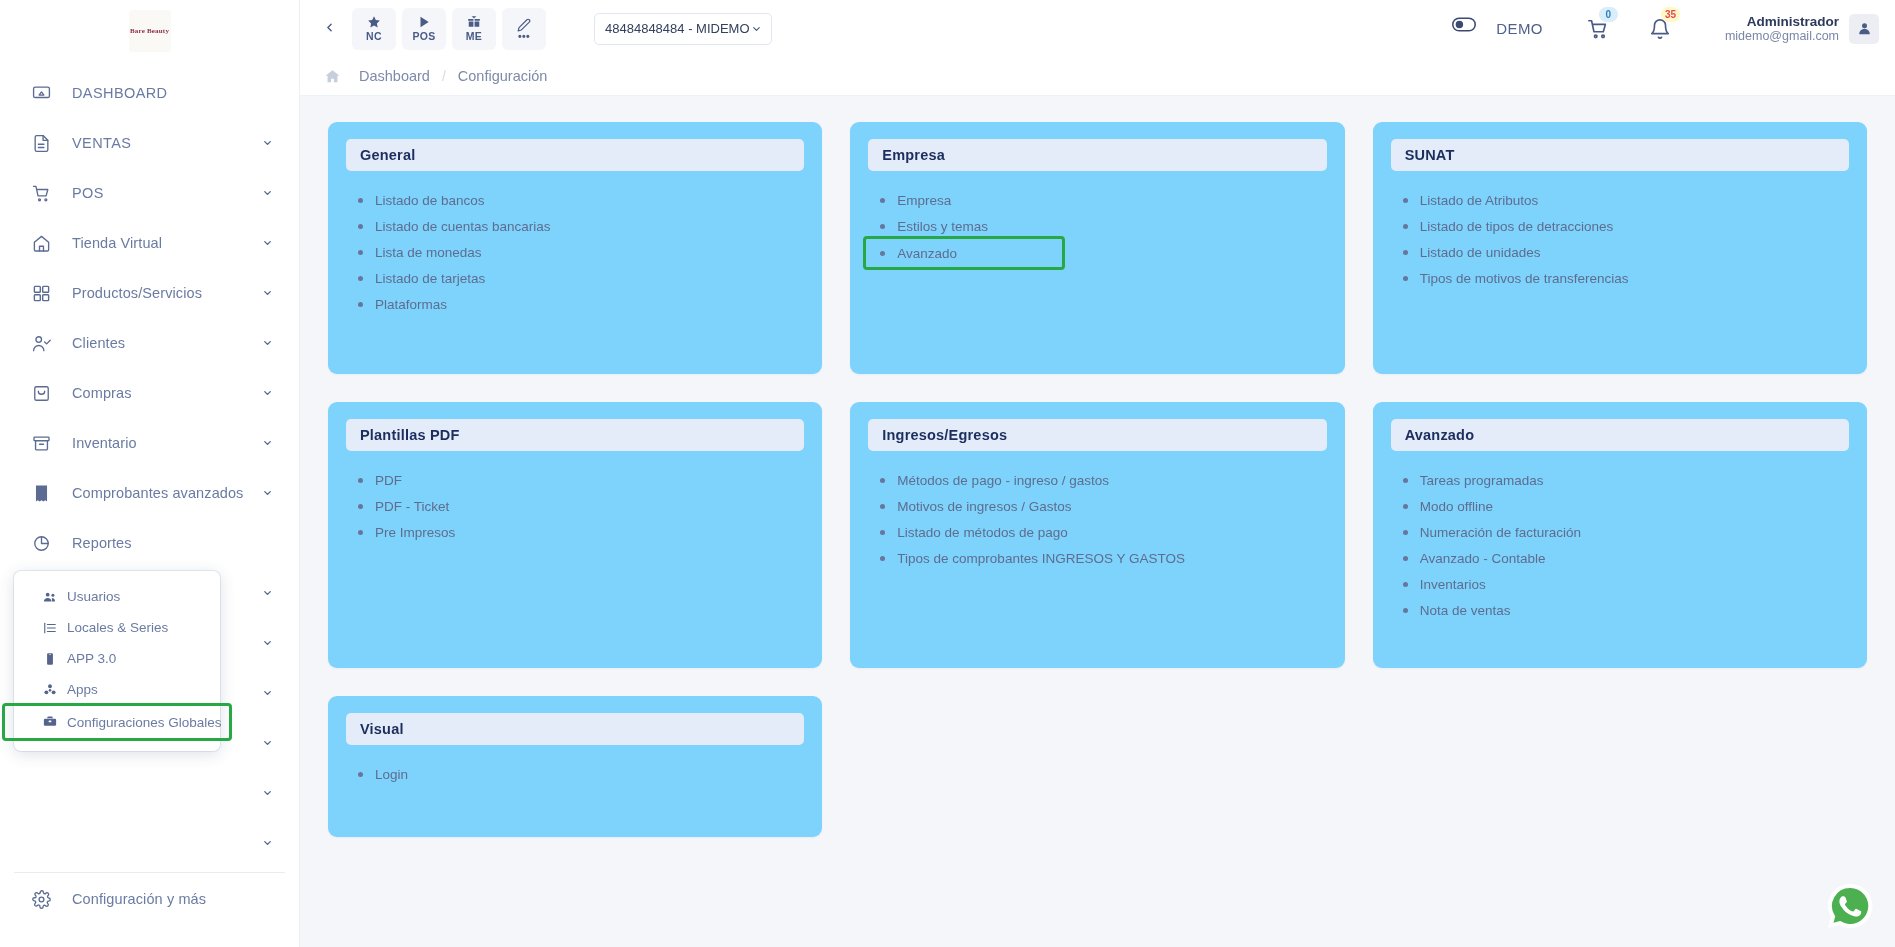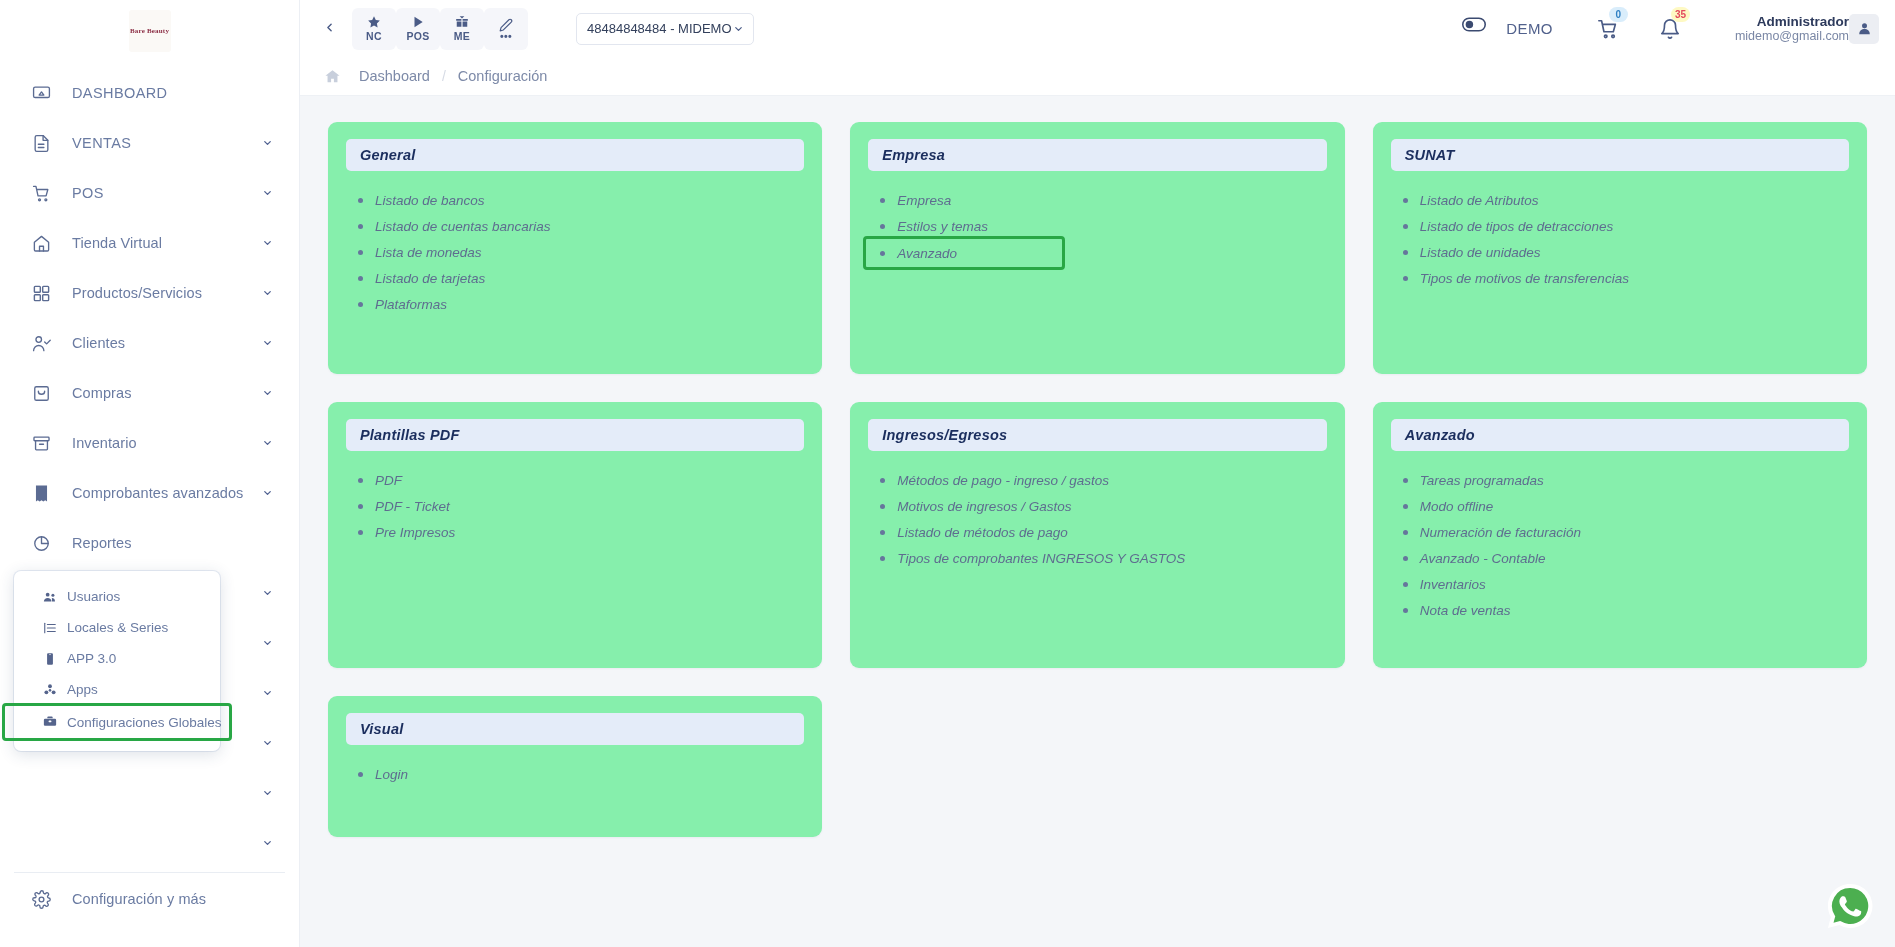--- a/index.html
+++ b/index.html
@@ -114,21 +114,21 @@
     display: flex; align-items: center;
     z-index: 4;
   }
   .collapse-btn {
     width: 34px; height: 34px; margin-left: 12px;
     display: flex; align-items: center; justify-content: center;
     color: #4a5b86; cursor: pointer;
   }
   .collapse-btn svg { width: 13px; height: 13px; }
 
-  .qbtns { display: flex; align-items: center; margin-left: 6px; }
+  .qbtns { display: flex; align-items: center; gap: 6px; margin-left: 6px; }
   .qbtn {
     width: 44px; height: 42px;
     background: #f5f6fa;
     border-radius: 6px;
     display: flex; flex-direction: column;
     align-items: center; justify-content: center;
     cursor: pointer;
     color: #4a5b86;
     gap: 1px;
   }
@@ -181,21 +181,21 @@
     position: absolute; top: -11px; left: 12px;
     min-width: 19px; height: 15px;
     border-radius: 8px;
     font-size: 10px; font-weight: 700;
     display: flex; align-items: center; justify-content: center;
     padding: 0 4px;
   }
   .badge.cart { background: #d9edfb; color: #2f80c4; }
   .badge.bell { background: #fef9c3; color: #e3495c; }
 
-  .user-block { display: flex; align-items: center; gap: 0; margin-left: 14px; }
+  .user-block { display: flex; align-items: center; gap: 10px; margin-left: 14px; }
   .user-txt { text-align: right; line-height: 1.15; }
   .user-name { font-size: 13.5px; font-weight: 700; color: #2d3a5c; }
   .user-mail { font-size: 12.5px; color: #7a87a5; }
   .avatar {
     width: 30px; height: 30px;
     background: #eceef3; border-radius: 5px;
     display: flex; align-items: center; justify-content: center;
     cursor: pointer; color: #4a5b86;
   }
   .avatar svg { width: 15px; height: 15px; display: block; }
@@ -225,25 +225,24 @@
     background: #f4f6f9;
     overflow: hidden;
     padding: 26px 28px 0 28px;
   }
   .grid {
     display: grid;
     grid-template-columns: repeat(3, 1fr);
     gap: 28px;
   }
   .card {
-    background: #86efac;
+    background: #7dd3fc;
     border-radius: 9px;
     padding: 17px 18px 22px 18px;
     box-shadow: 0 1px 2px rgba(40,60,100,.05);
-    font-style: italic;
   }
   .card.r1 { min-height: 252px; }
   .card.r2 { min-height: 266px; }
   .card.r3 { min-height: 141px; }
   .card-head {
     background: #e4ecf9;
     border-radius: 5px;
     height: 32px;
     display: flex; align-items: center;
     padding: 0 14px;

